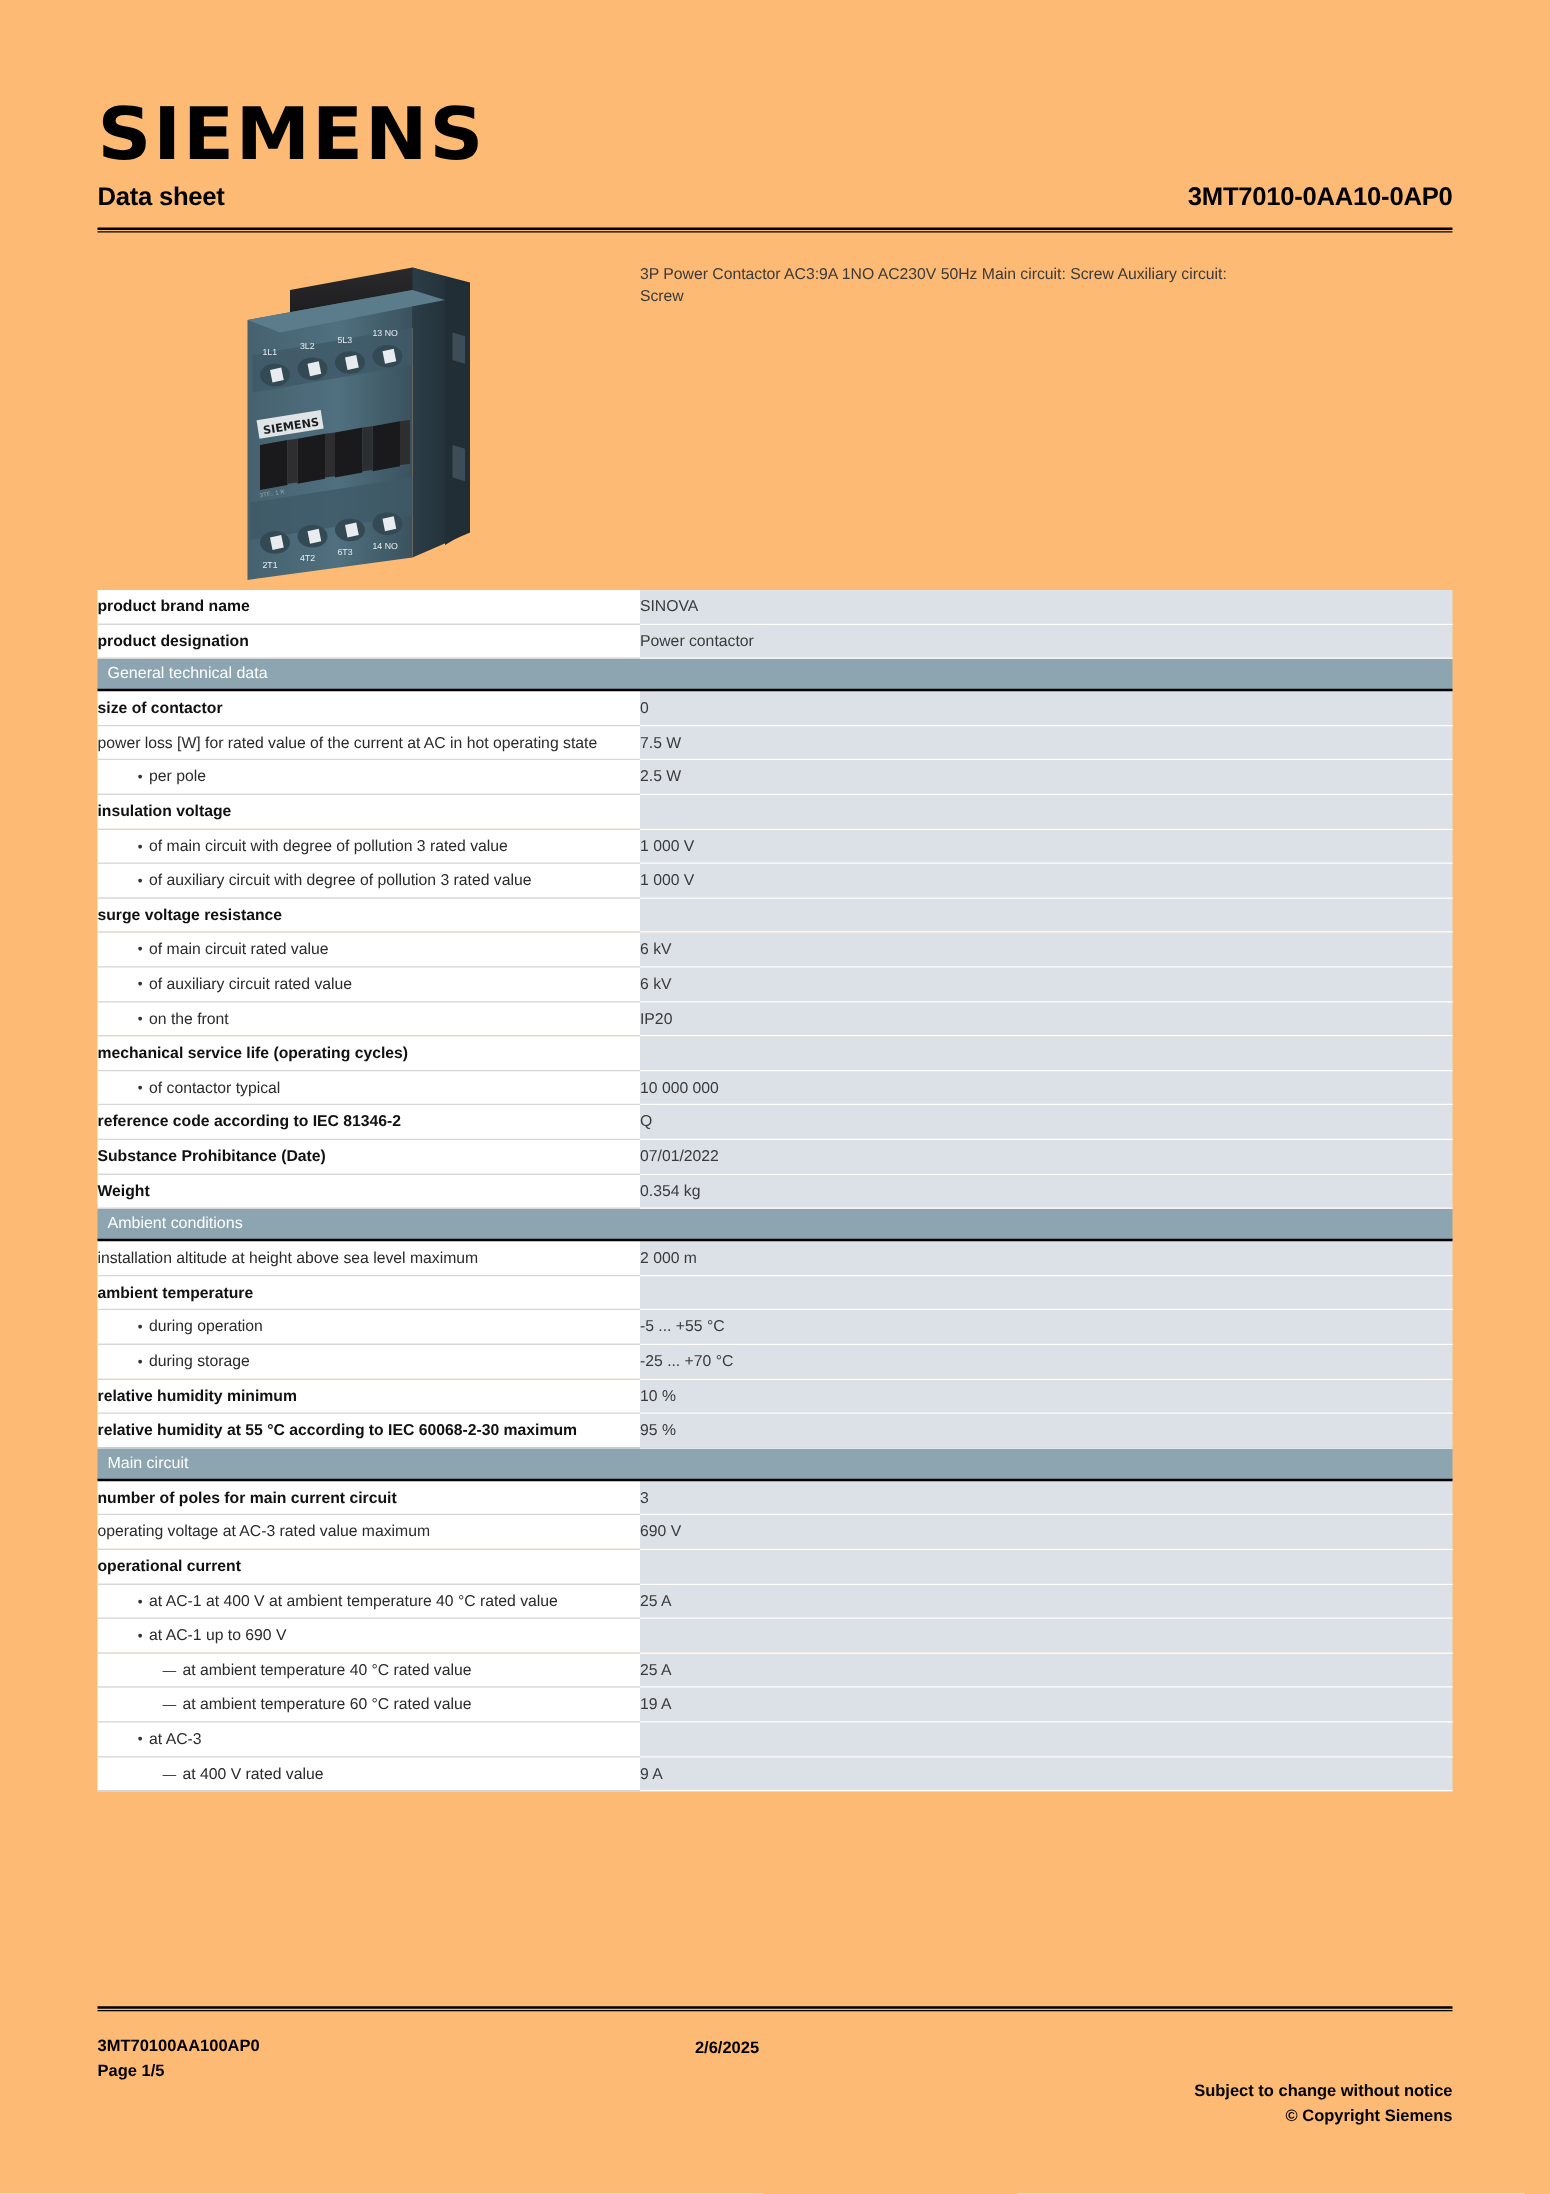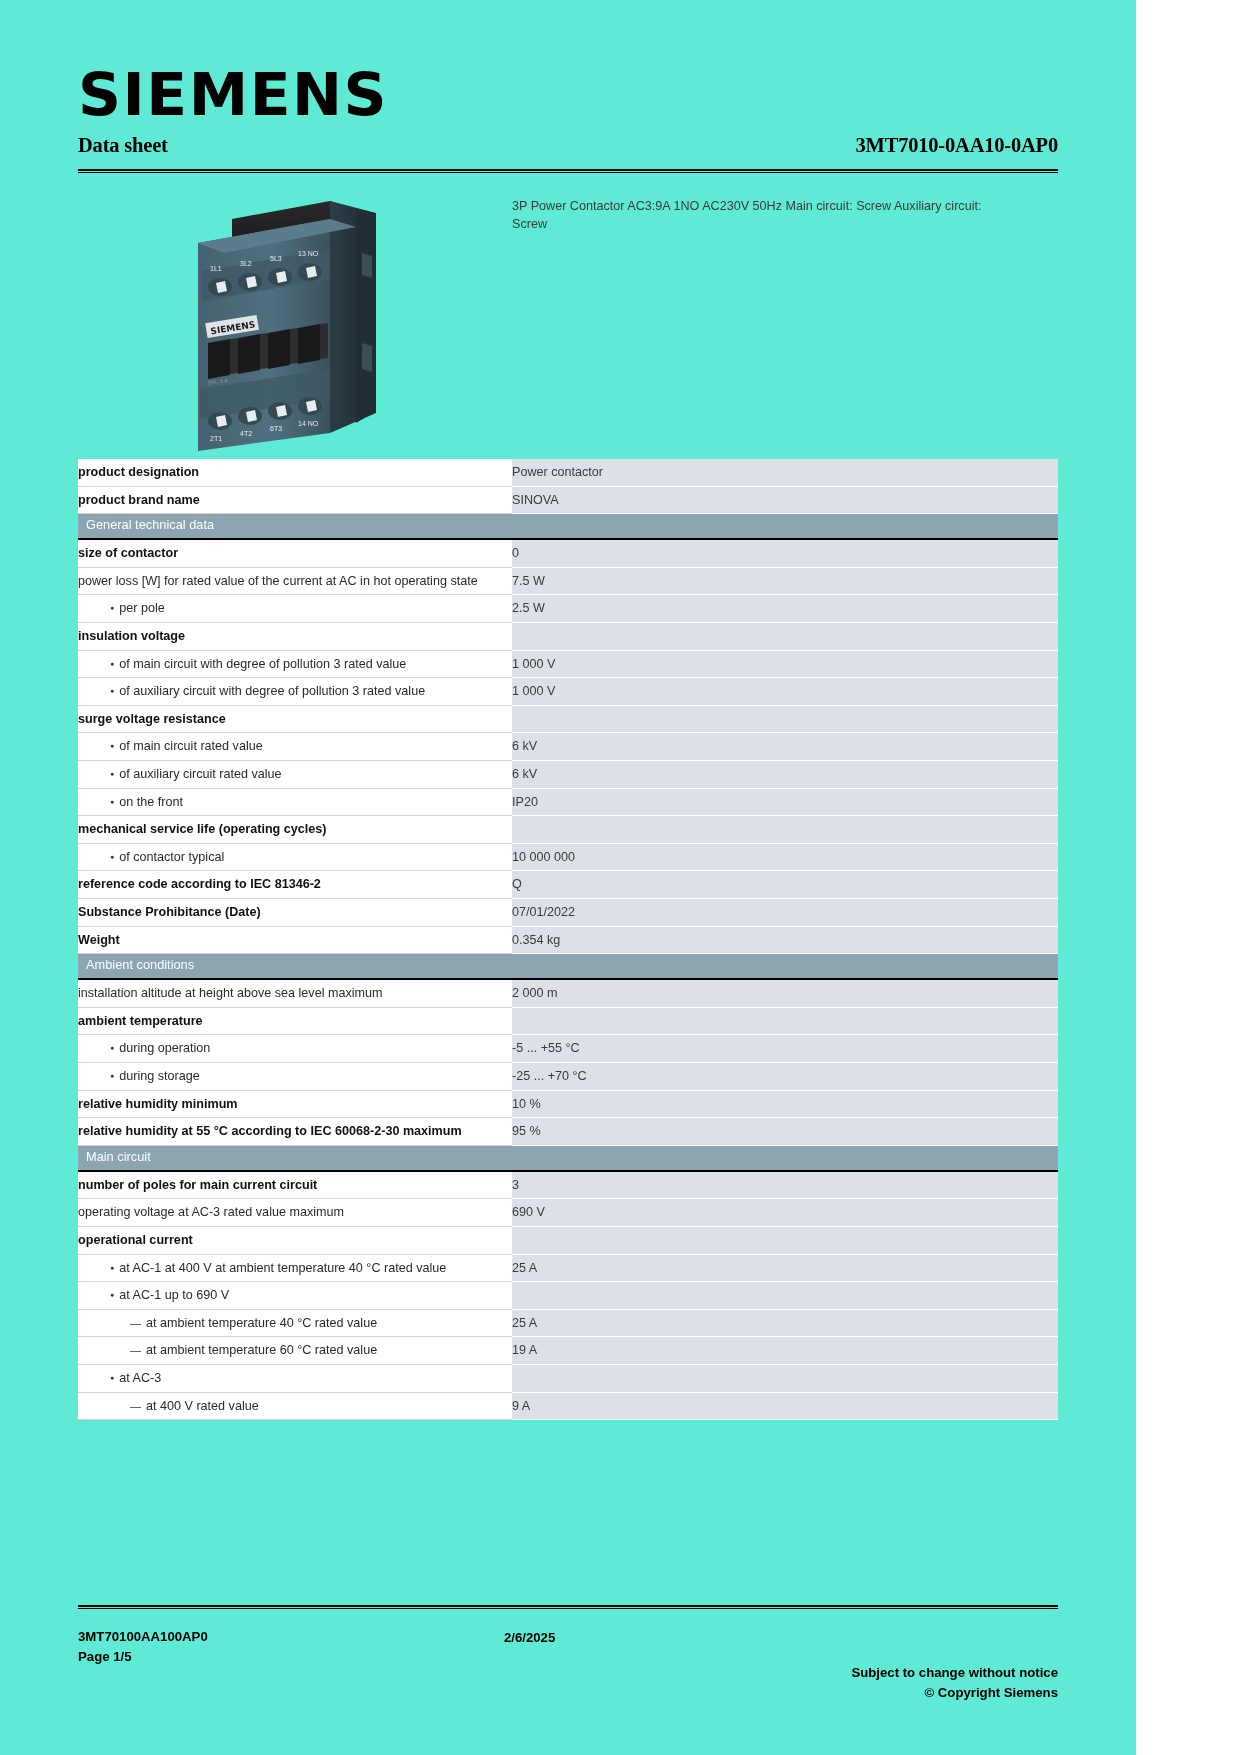--- a/index.html
+++ b/index.html
@@ -5,24 +5,24 @@
   * { box-sizing: border-box; margin: 0; padding: 0; }
   html, body {
     width: 1240px;
     height: 1755px;
     background: #ffffff;
     font-family: "Liberation Sans", sans-serif;
     color: #1a1a1a;
   }
   .page {
     position: relative;
-    width: 1136px;
+    width: 1240px;
     height: 1755px;
-    background: #5eead4;
-    padding: 4px 78px;
+    background: #fdba74;
+    padding: 16px 78px;
   }
 
   
   .logo-area {
     padding-top: 62px;
     height: 130px;
   }
   .siemens-logo {
     font-family: "DejaVu Sans", sans-serif;
     font-weight: 700;
@@ -33,21 +33,20 @@
     transform: scaleX(1.03);
     transform-origin: left center;
   }
 
   
   .doc-header {
     display: flex;
     justify-content: space-between;
     align-items: flex-start;
     padding-bottom: 8px;
-    font-family: Liberation Serif, serif;
   }
   .doc-title {
     font-size: 20.5px;
     font-weight: 700;
     color: #000;
     letter-spacing: -0.2px;
   }
   .doc-partno {
     font-size: 20.5px;
     font-weight: 700;
@@ -272,26 +271,26 @@
         <path d="M182 70 l10 3 l0 22 l-10 -3 z" fill="#3c4d57"></path>
         <path d="M182 160 l10 3 l0 26 l-10 -3 z" fill="#3c4d57"></path>
       </svg>
     </div>
     <div class="product-desc">3P Power Contactor AC3:9A 1NO AC230V 50Hz Main circuit: Screw Auxiliary circuit: Screw</div>
   </div>
 
   <table class="spec">
     <tbody>
         <tr class="l0 bold">
+          <td class="lbl">product brand name</td>
+          <td class="val">SINOVA</td>
+        </tr>
+        <tr class="l0 bold">
           <td class="lbl">product designation</td>
           <td class="val">Power contactor</td>
-        </tr>
-        <tr class="l0 bold">
-          <td class="lbl">product brand name</td>
-          <td class="val">SINOVA</td>
         </tr>
         <tr class="section">
           <td class="lbl">General technical data</td>
           <td class="val"></td>
         </tr>
         <tr class="l0 bold">
           <td class="lbl">size of contactor</td>
           <td class="val">0</td>
         </tr>
         <tr class="l0">

